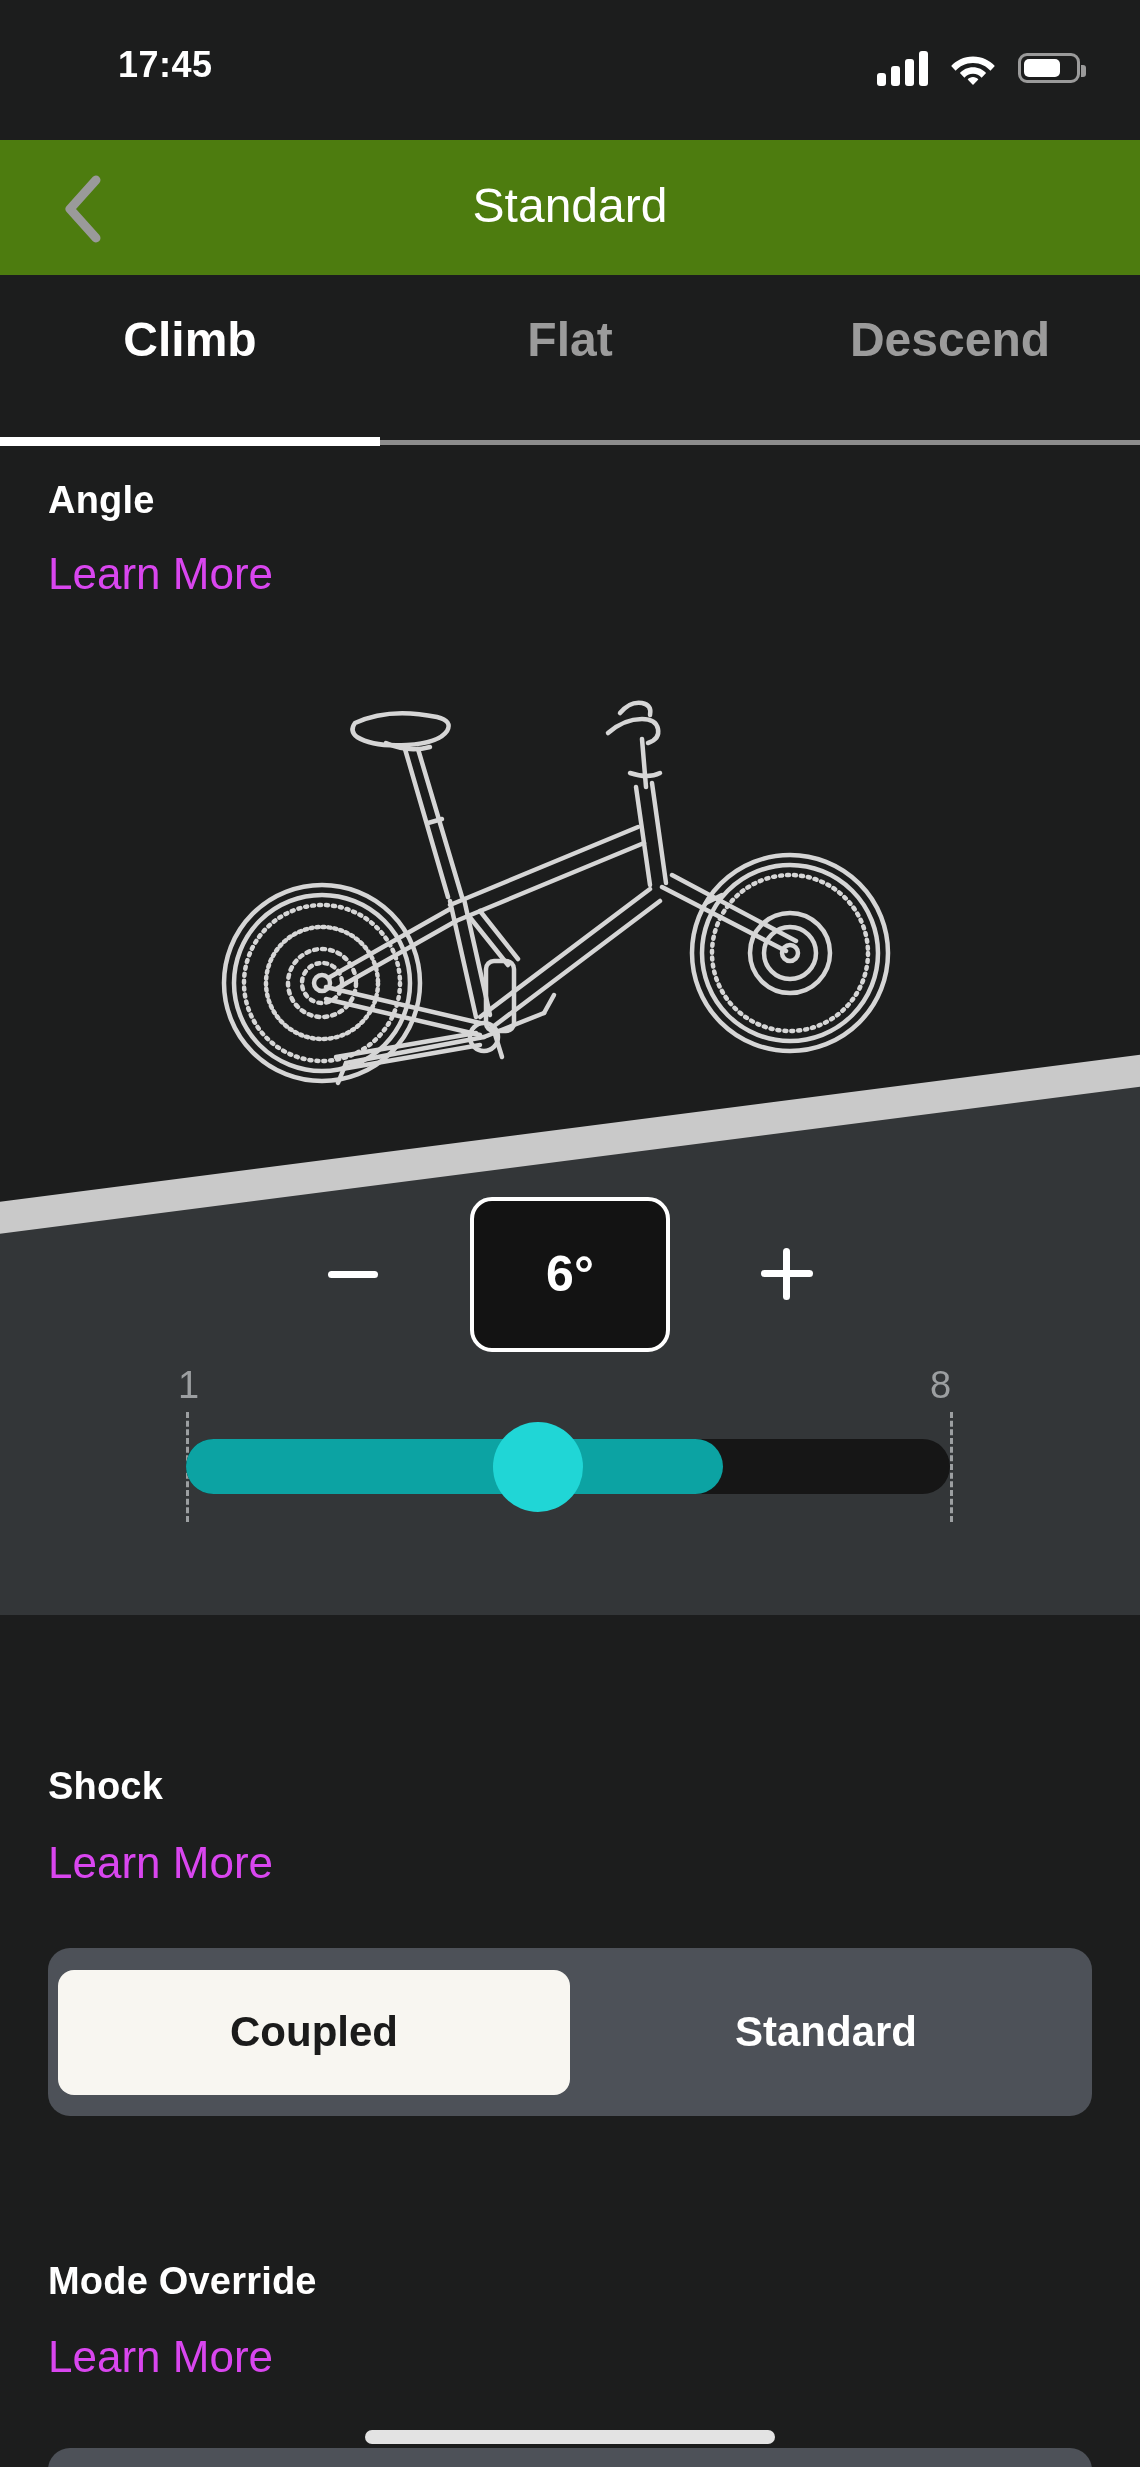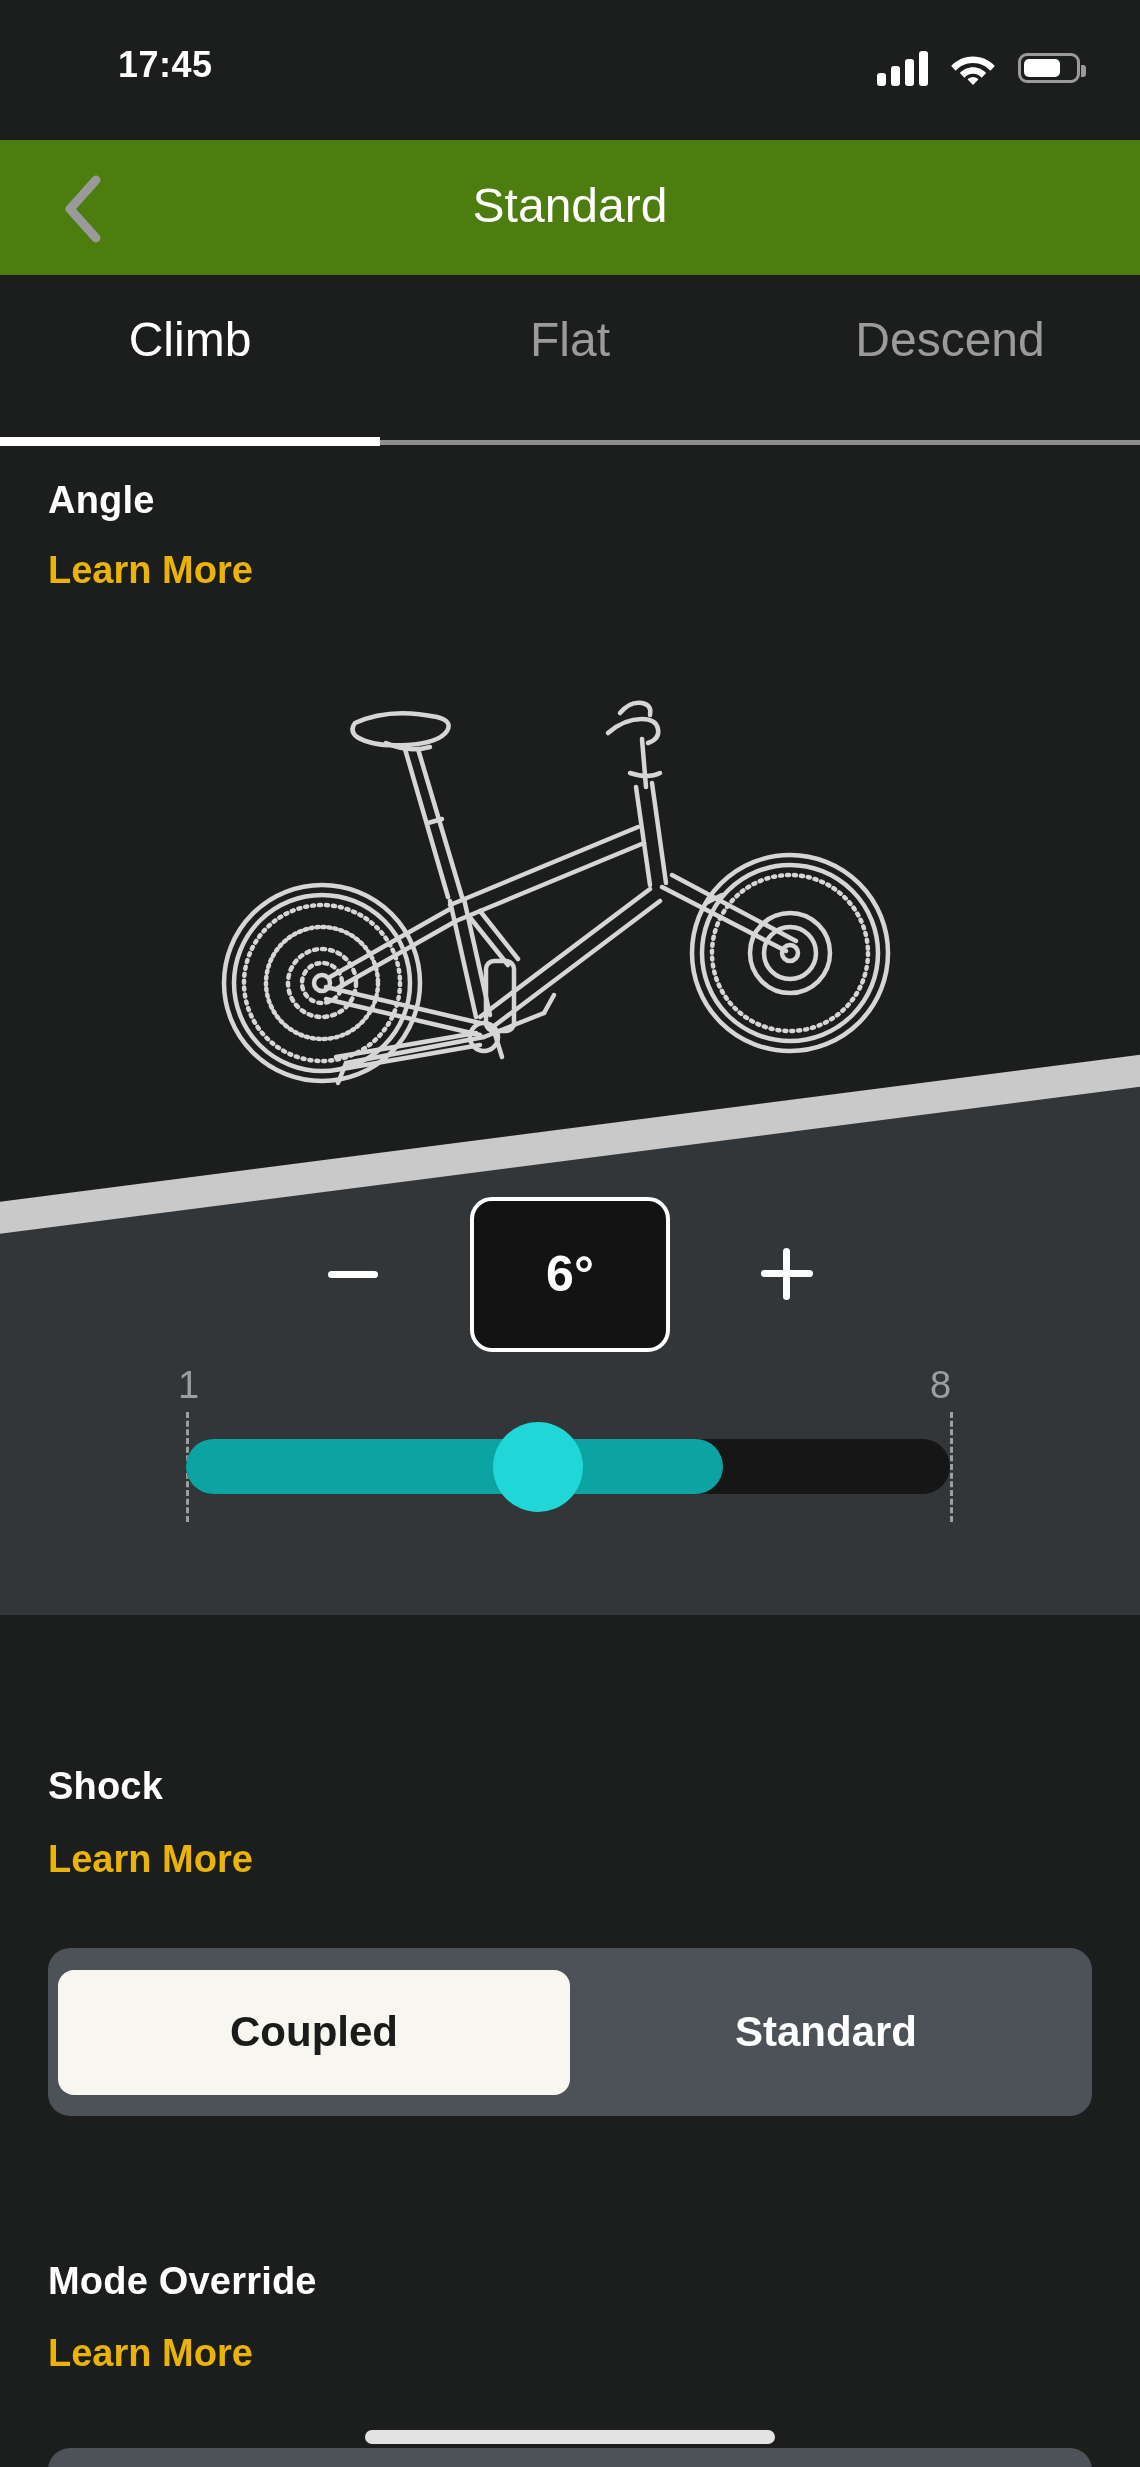--- a/index.html
+++ b/index.html
@@ -69,42 +69,42 @@
   
   .tabs {
     position:absolute; top:290px; left:0; width:1140px; height:160px;
     background:#1C1D1D;
     display:flex;
   }
   .tab {
     flex:1 1 0; height:160px;
     display:flex; align-items:flex-start; justify-content:center;
     padding-top:22px;
-    font-size:48px; font-weight:400;
+    font-size:48px; font-weight:700;
   }
   .tab.active { color:#FFFFFF; }
   .tab.inactive { color:#9B9B9B; }
   .tab-rail {
     position:absolute; top:440px; left:0; width:1140px; height:5px;
     background:#8D8D8D;
   }
   .tab-indicator {
     position:absolute; top:437px; left:0; width:380px; height:9px;
     background:#FFFFFF;
   }
 
   
   .section-title {
     position:absolute;
     font-size:38px; font-weight:700; color:#FFFFFF;
     letter-spacing:0.2px;
   }
   .learn-more {
     position:absolute;
-    font-size:38px; font-weight:700; color:#eab308;
+    font-size:44px; font-weight:400; color:#d946ef;
   }
 
   
   .angle-card {
     position:absolute; top:449px; left:0; width:1140px; height:1166px;
     overflow:hidden;
     background:#1C1D1D;
   }
   .slope-ground {
     position:absolute; left:-40px; top:0; width:1240px; height:1180px;

